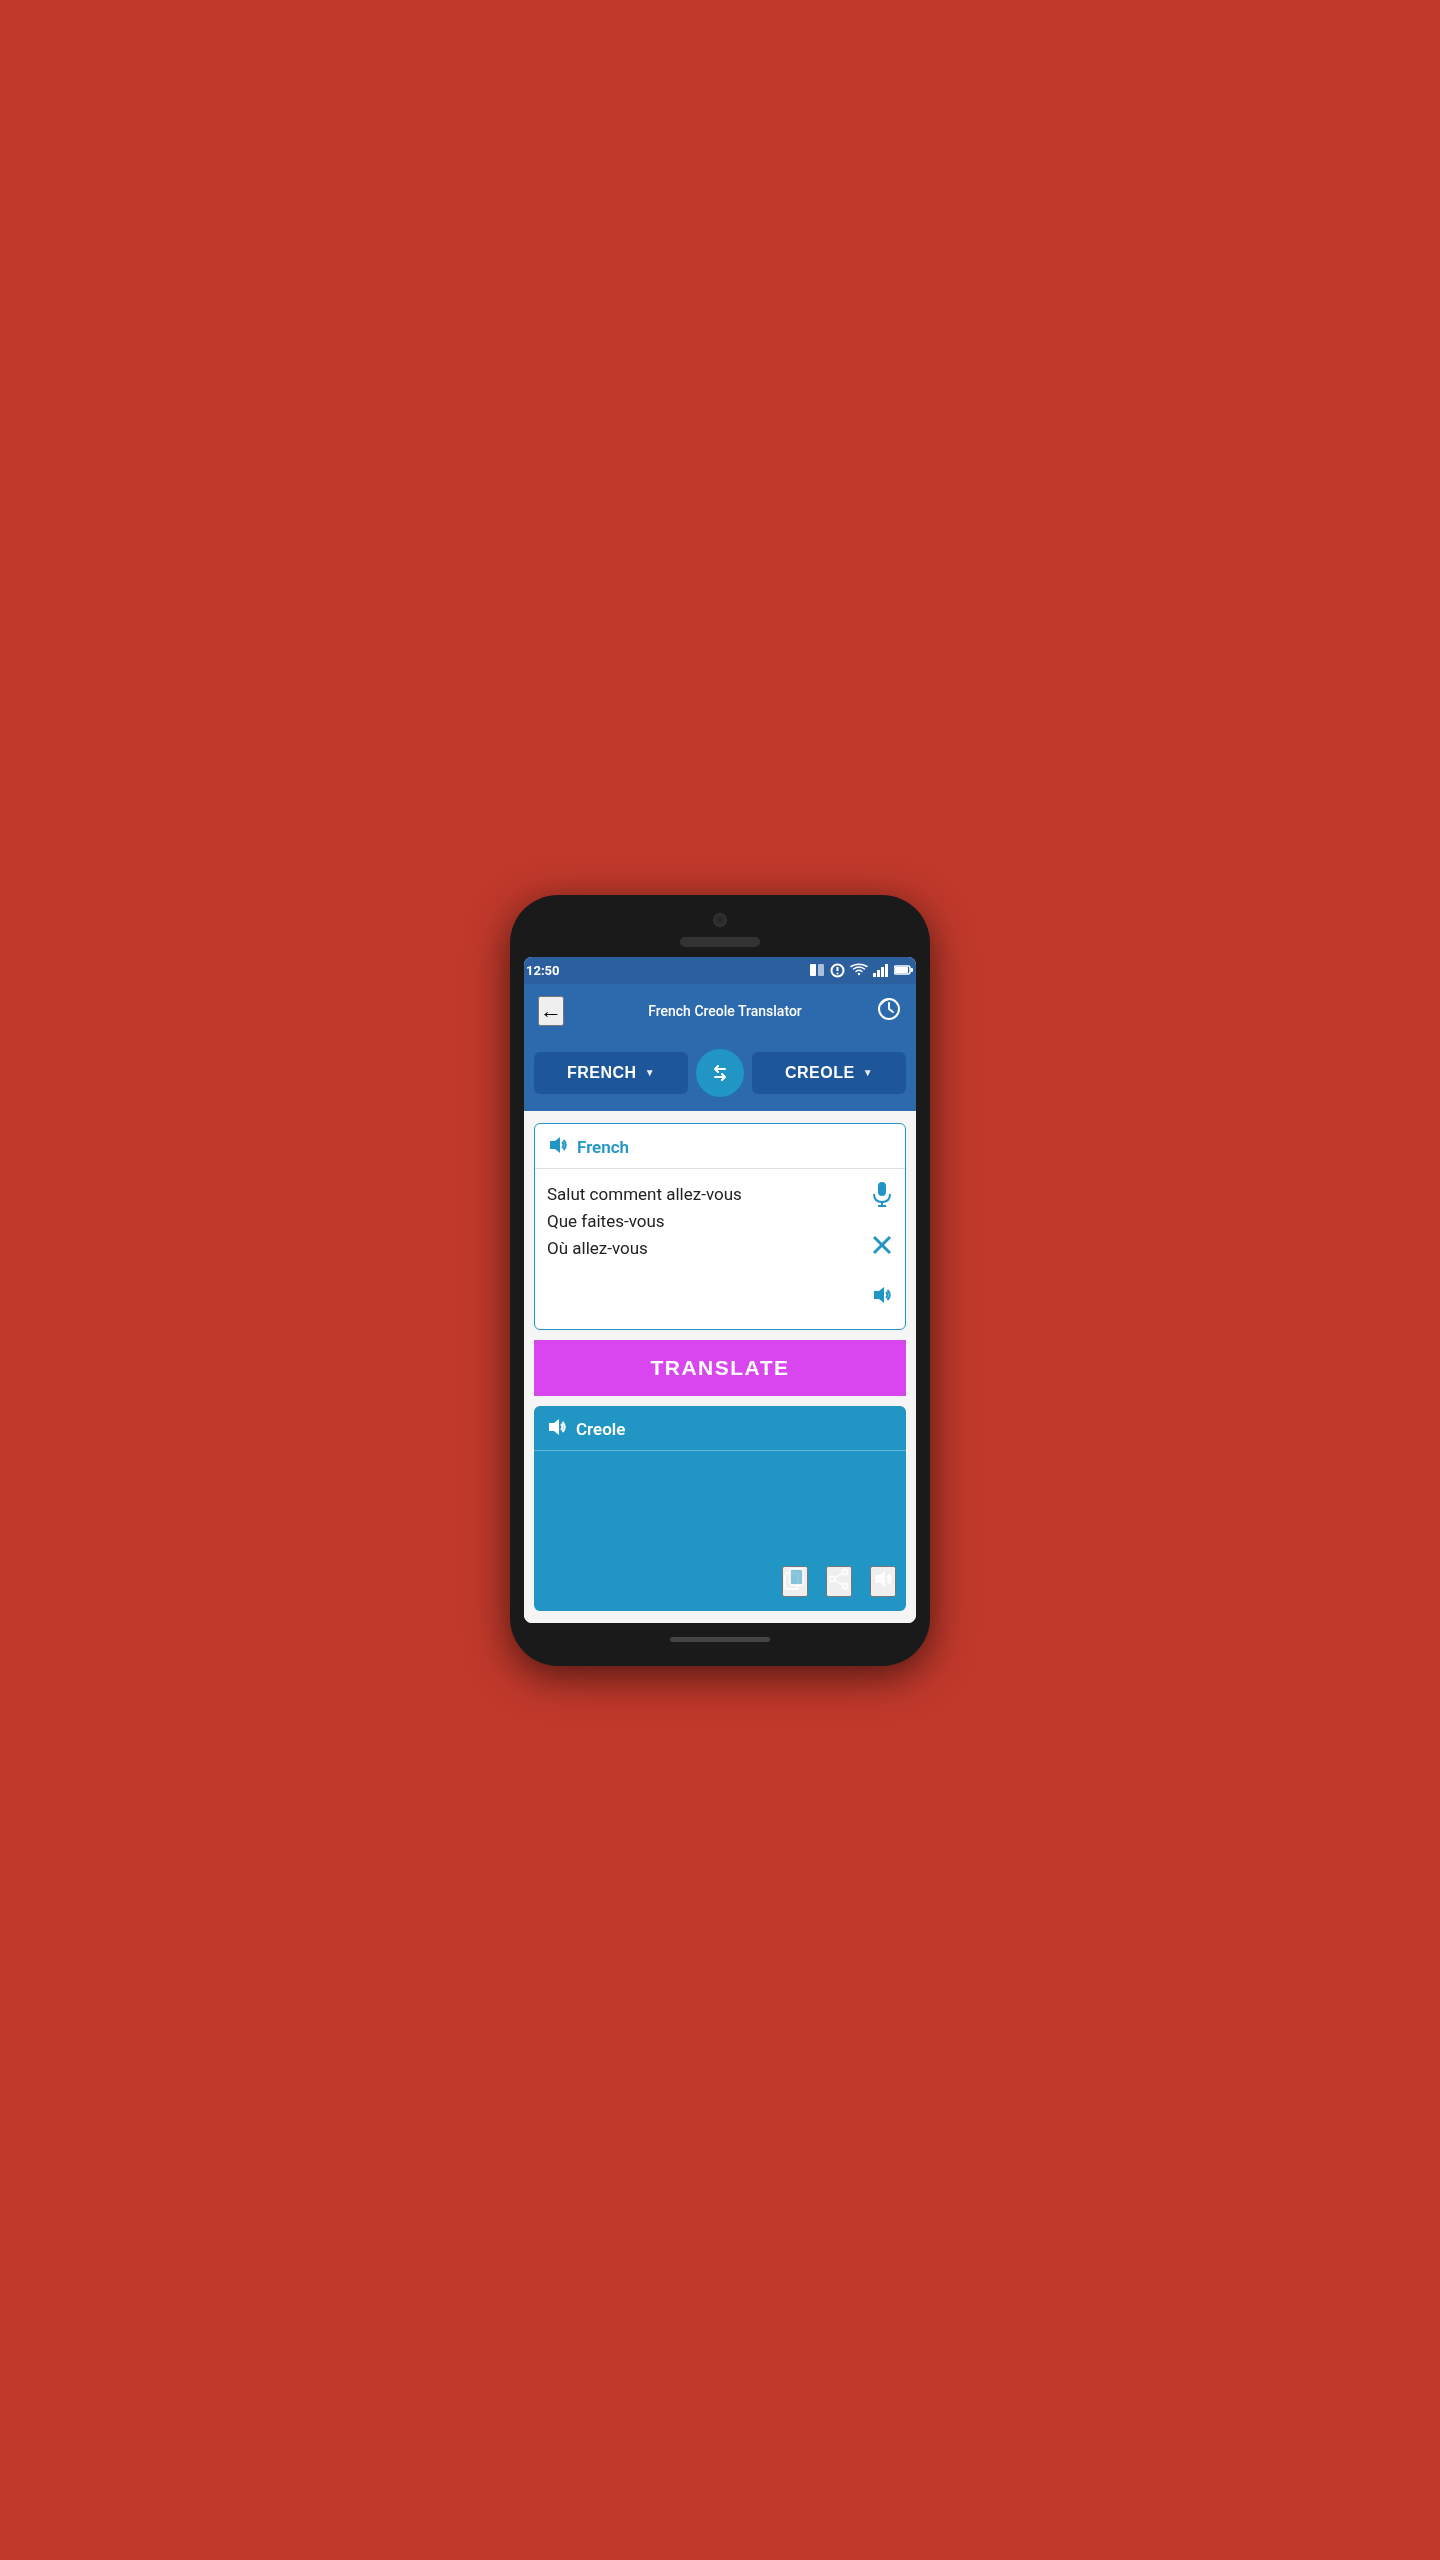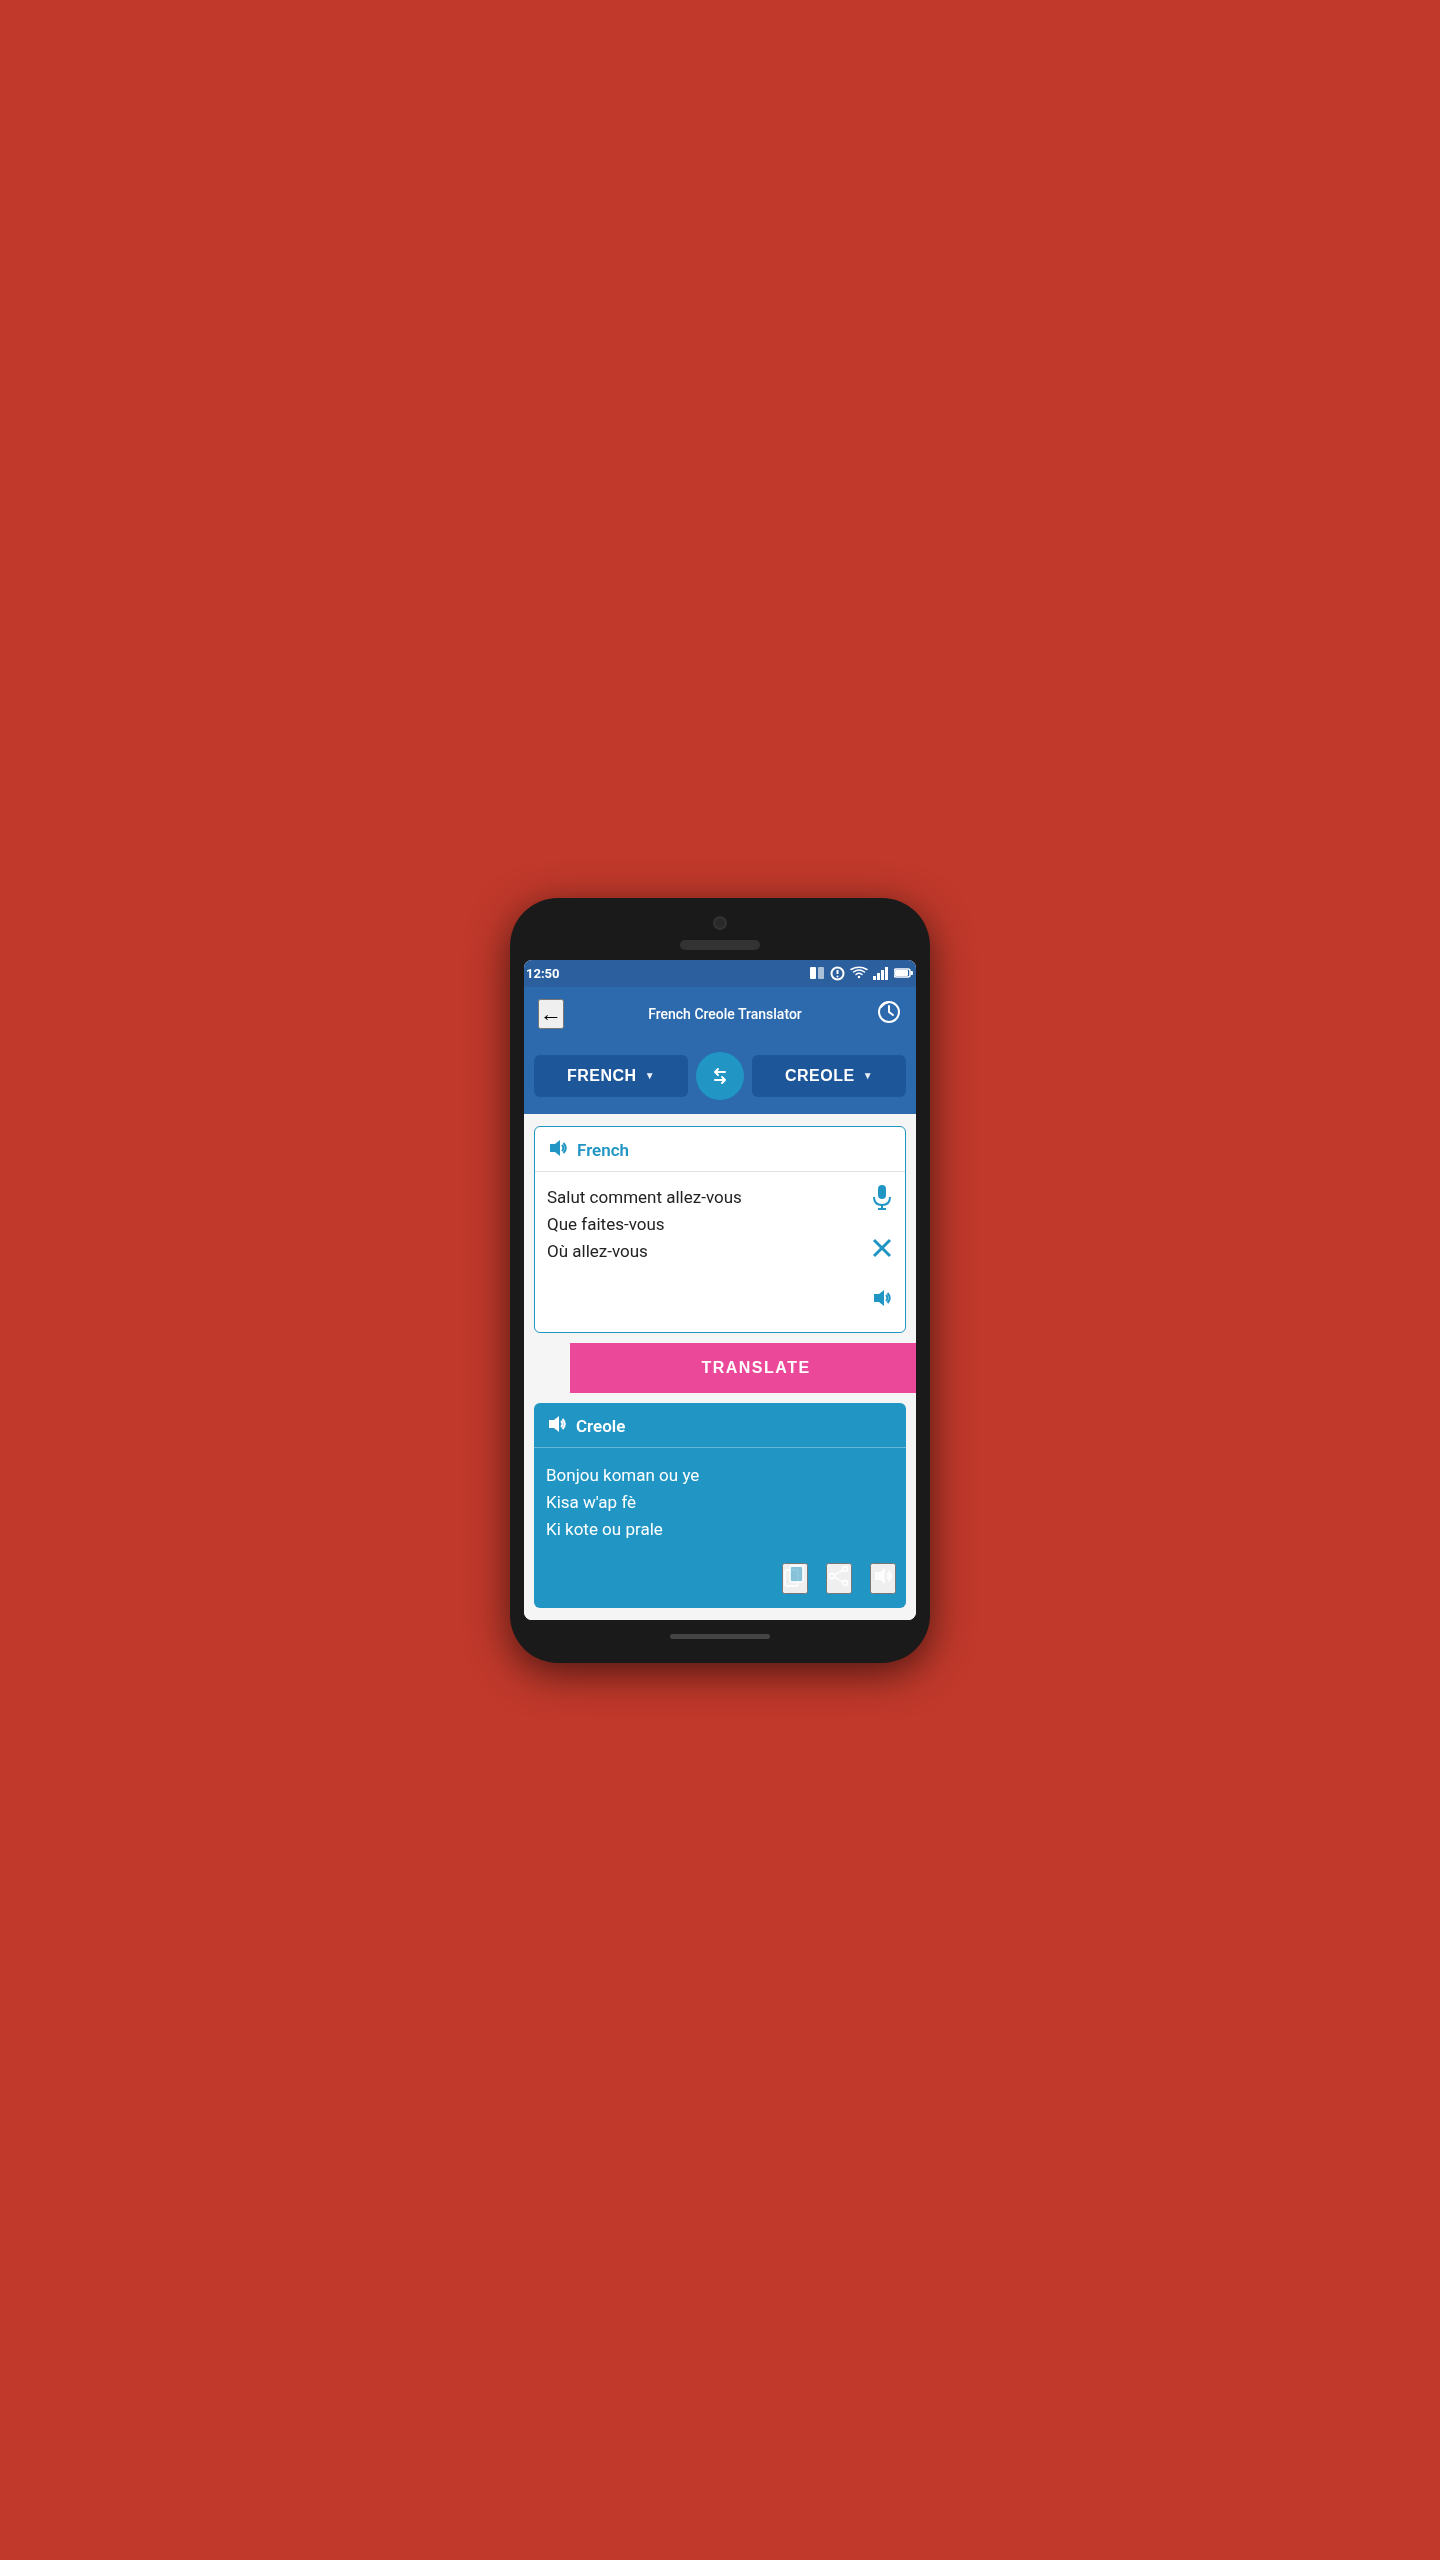--- a/index.html
+++ b/index.html
@@ -219,30 +219,29 @@
     }
 
     .icon-btn.close {
       color: #2196c4;
       font-size: 22px;
     }
 
     
     .translate-btn {
       width: 100%;
-      background: #ec4899;
+      background: #d946ef;
       color: white;
       border: none;
       padding: 16px;
-      font-size: 16px;
+      font-size: 21px;
       font-weight: 700;
       letter-spacing: 1.5px;
       cursor: pointer;
       margin-bottom: 10px;
-      margin-left: 36px;
     }
 
     
     .output-section {
       background: #2196c4;
       border-radius: 6px;
       overflow: hidden;
     }
 
     .output-header {
@@ -414,23 +413,20 @@
           <span class="header-speaker white">
             <svg width="22" height="22" viewBox="0 0 22 22" fill="white">
               <polygon points="3,7 8,7 13,3 13,19 8,15 3,15"></polygon>
               <path d="M15,8 Q18,11 15,14" stroke="white" stroke-width="2" fill="none"></path>
               <path d="M16.5,6 Q21,11 16.5,16" stroke="white" stroke-width="2" fill="none"></path>
             </svg>
           </span>
           <span class="header-lang-label white">Creole</span>
         </div>
         <div class="output-text-area">
-          <div class="output-text" style="white-space: pre-line;">Bonjou koman ou ye
-Kisa w'ap fè
-Ki kote ou prale</div>
           <div class="output-icons">
             <button class="output-icon">
               <svg width="22" height="22" viewBox="0 0 22 22" stroke="rgba(255,255,255,0.85)" stroke-width="1.8" fill="none">
                 <rect x="1" y="5" width="13" height="16" rx="2"></rect>
                 <rect x="6" y="1" width="13" height="16" rx="2" fill="rgba(33,150,196,0.5)"></rect>
               </svg>
             </button>
             <button class="output-icon">
               <svg width="22" height="22" viewBox="0 0 22 22" stroke="rgba(255,255,255,0.85)" stroke-width="1.8" fill="none">
                 <circle cx="17" cy="4" r="2.5"></circle>

